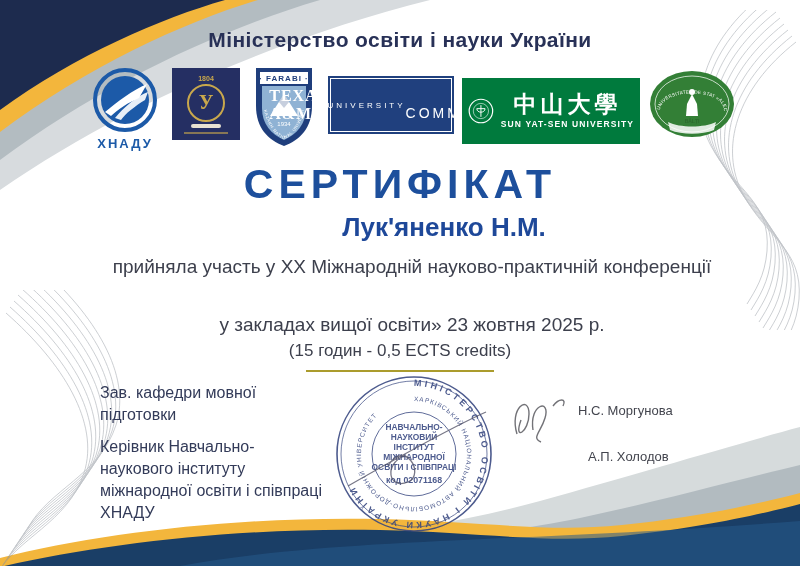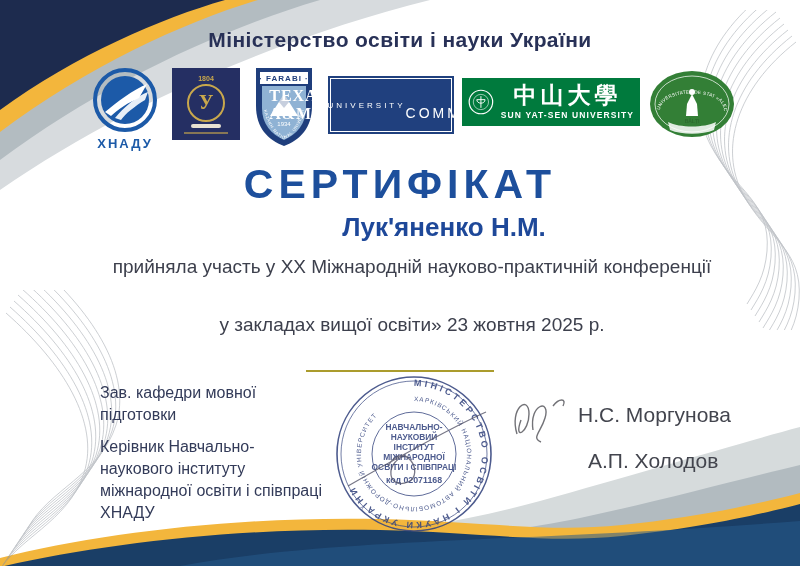--- a/index.html
+++ b/index.html
@@ -21,32 +21,32 @@
   .cert-name{
     top:212px;left:0;width:100%;text-align:center;
     font-size:26px;font-weight:bold;color:#1e4899;padding-left:44px;
   }
   .body-line{left:0;width:100%;text-align:center;font-size:19px;color:#3d404d;padding-left:12px;}
   .credits{top:341px;left:0;width:100%;text-align:center;font-size:17px;color:#3d404d;}
   .divider{top:370px;left:50%;transform:translateX(-50%);width:188px;height:2px;background:#ab9c2d;}
   .left-block{left:100px;top:382px;width:222px;font-size:16px;line-height:22px;color:#333b59;}
   .left-block p{margin:0;}
   .left-block p + p{margin-top:10px;}
-  .sig-name{font-size:21px;color:#43454e;}
+  .sig-name{font-size:13px;color:#43454e;}
   .texas-box{
     left:328px;top:76px;width:126px;height:58px;background:#20407e;
     display:flex;flex-direction:row;align-items:center;justify-content:center;
     box-shadow:inset 0 0 0 2px #20407e, inset 0 0 0 3px #ffffff;
   }
   .texas-l1{color:#fff;font-family:"Liberation Serif",serif;font-size:16px;font-weight:bold;letter-spacing:1px;}
   .texas-rule{width:96px;height:1px;background:#cfd8e8;margin:2px 0;}
   .texas-l2{color:#fff;font-size:8px;letter-spacing:3px;}
   .texas-l3{color:#fff;font-size:14px;letter-spacing:3px;margin-top:15px;}
   .sysu-box{
-    left:462px;top:78px;width:178px;height:48px;background:#007a3d;
+    left:462px;top:78px;width:178px;height:66px;background:#007a3d;
     display:flex;align-items:center;padding:0 6px;box-sizing:border-box;gap:7px;
   }
   .sysu-text{display:flex;flex-direction:column;align-items:center;flex:1;}
   .sysu-cn{color:#fff;font-size:23px;font-weight:bold;font-family:"Liberation Serif",serif;letter-spacing:4px;line-height:24px;}
   .sysu-en{color:#fff;font-size:8.5px;letter-spacing:1.1px;margin-top:2px;white-space:nowrap;font-weight:bold;}
   .karazin-box{
     left:172px;top:68px;width:68px;height:72px;background:#252f63;
     display:flex;flex-direction:column;align-items:center;justify-content:center;
   }
 </style>
@@ -177,20 +177,21 @@
       <path d="M20,52 C32,58 56,58 68,52 L66,60 C54,65 34,65 22,60 Z" fill="#ffffff" opacity=".85"></path>
       <text x="44" y="53" text-anchor="middle" font-size="5" font-weight="bold" fill="#2c6b2e">BĂLȚI</text>
     </svg>
   </div>
 
   <div class="abs cert-title">СЕРТИФІКАТ</div>
   <div class="abs cert-name">Лук'яненко Н.М.</div>
 
   <div class="abs body-line" style="top:256px">прийняла участь у ХХ Міжнародній науково-практичній конференції</div>
   <div class="abs body-line" style="top:314px">у закладах вищої освіти» 23 жовтня 2025 р.</div>
+  <div class="abs credits">(15 годин - 0,5 ECTS credits)</div>
   <div class="abs divider"></div>
 
   <div class="abs left-block">
     <p>Зав. кафедри мовної підготовки</p>
     <p>Керівник Навчально-наукового інституту міжнародної освіти і співпраці ХНАДУ</p>
   </div>
 
   <svg class="abs" style="left:330px;top:370px;opacity:.88" width="168" height="168" viewBox="0 0 168 168">
     <defs>
       <path id="ring1" d="M84,16 a68,68 0 1,1 -0.1,0" fill="none"></path>

